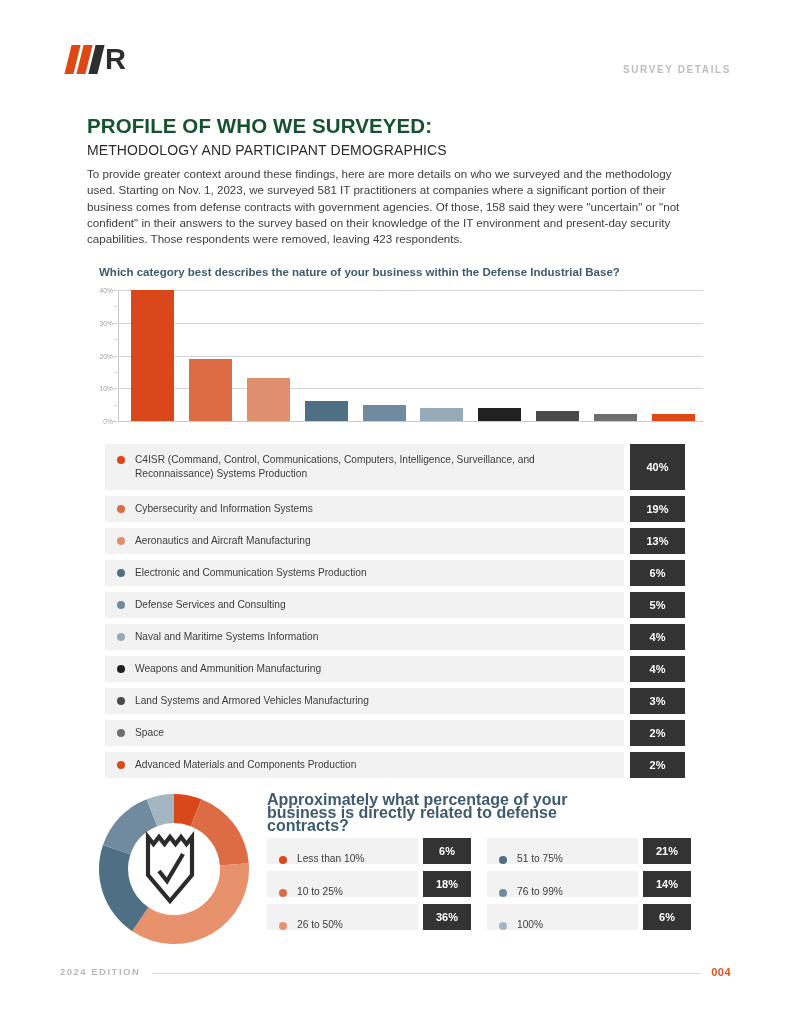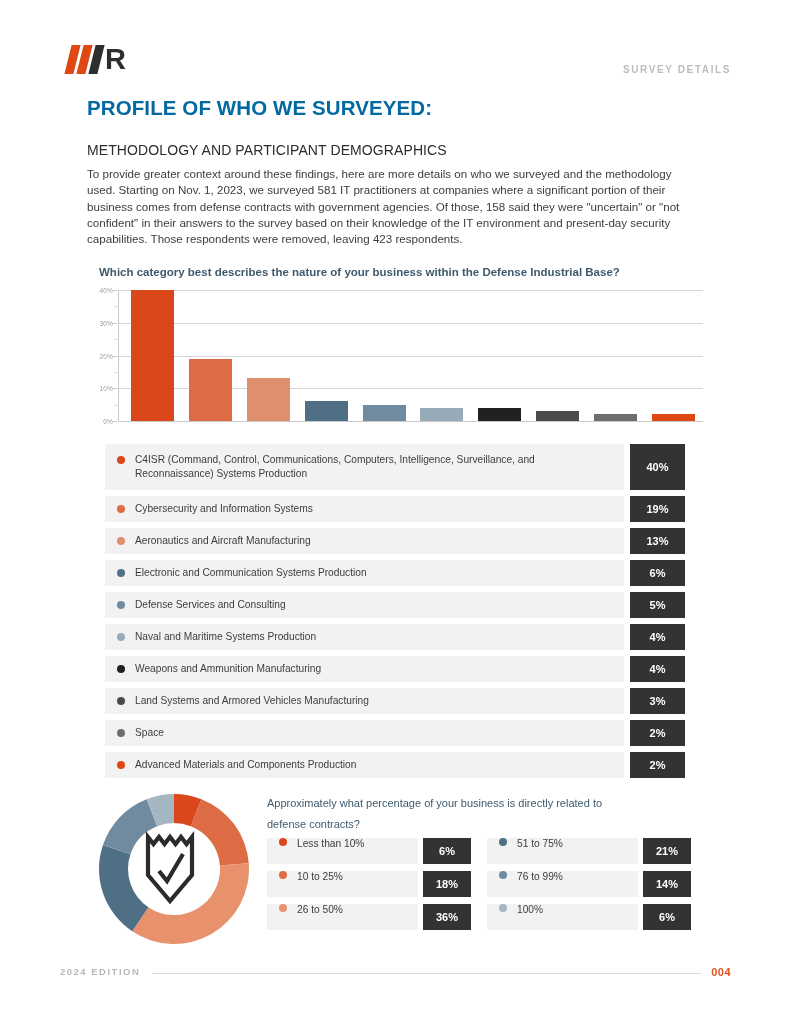--- a/index.html
+++ b/index.html
@@ -33,22 +33,22 @@
     color: #b3b3b3; letter-spacing: 1.1px; line-height: 15px;
     padding-top: 1px;
   }
   .header-right {
     position: absolute; right: 60px; top: 20px;
     font-size: 10px; font-weight: bold; color: #bdbdbd; letter-spacing: 1.6px;
   }
 
   
   .title-main {
-    position: absolute; left: 87px; top: 96px;
-    font-size: 20.5px; font-weight: bold; color: #0369a1; letter-spacing: 0.1px;
+    position: absolute; left: 87px; top: 114px;
+    font-size: 20.5px; font-weight: bold; color: #14532d; letter-spacing: 0.1px;
   }
   .title-sub {
     position: absolute; left: 87px; top: 142px;
     font-size: 14px; font-weight: normal; color: #2b2b2b; letter-spacing: 0.1px;
   }
   .body-copy {
     position: absolute; left: 87px; top: 166px; width: 616px;
     font-size: 11.6px; line-height: 16.3px; color: #3d3d3d;
   }
 
@@ -103,30 +103,30 @@
   .legend-row.tall .legend-label-cell { padding-top: 9px; padding-bottom: 9px; }
   .legend-row.tall .legend-dot { align-self: flex-start; margin-top: 3px; }
 
   
   .donut-wrap { position: absolute; left: 96px; top: 791px; width: 156px; height: 156px; }
   .donut-svg { display: block; }
   .shield-icon { position: absolute; left: 46px; top: 40px; }
 
   .q2-title {
     position: absolute; left: 267px; top: 793px; width: 360px;
-    font-size: 11px; font-weight: normal; color: #3e5a6e; line-height: 21px;
+    font-size: 16px; font-weight: bold; color: #3e5a6e; line-height: 13px;
   }
   .donut-legend {
     position: absolute; left: 267px; top: 838px; width: 424px;
     display: flex; gap: 16px;
   }
   .dl-col { flex: 1; }
   .dl-row { display: flex; align-items: stretch; margin-bottom: 7px; height: 26px; }
   .dl-label {
-    flex: 1; background: #f2f2f2; display: flex; align-items: flex-start; padding-left: 12px;
+    flex: 1; background: #f2f2f2; display: flex; align-items: flex-end; padding-left: 12px;
   }
   .dl-dot { width: 8px; height: 8px; border-radius: 50%; margin-right: 10px; flex-shrink: 0; }
   .dl-text { font-size: 10.2px; color: #3d3d3d; }
   .dl-value {
     width: 48px; margin-left: 5px; background: #333333; color: #fff;
     display: flex; align-items: center; justify-content: center;
     font-size: 11px; font-weight: bold;
   }
 
   
@@ -238,21 +238,21 @@
       <div class="legend-row">
         <div class="legend-label-cell">
           <span class="legend-dot" style="background: rgb(112, 139, 160);"></span>
           <span class="legend-text">Defense Services and Consulting</span>
         </div>
         <div class="legend-value">5%</div>
       </div>
       <div class="legend-row">
         <div class="legend-label-cell">
           <span class="legend-dot" style="background: rgb(150, 170, 184);"></span>
-          <span class="legend-text">Naval and Maritime Systems Production</span>
+          <span class="legend-text">Naval and Maritime Systems Information</span>
         </div>
         <div class="legend-value">4%</div>
       </div>
       <div class="legend-row">
         <div class="legend-label-cell">
           <span class="legend-dot" style="background: rgb(33, 33, 33);"></span>
           <span class="legend-text">Weapons and Ammunition Manufacturing</span>
         </div>
         <div class="legend-value">4%</div>
       </div>

